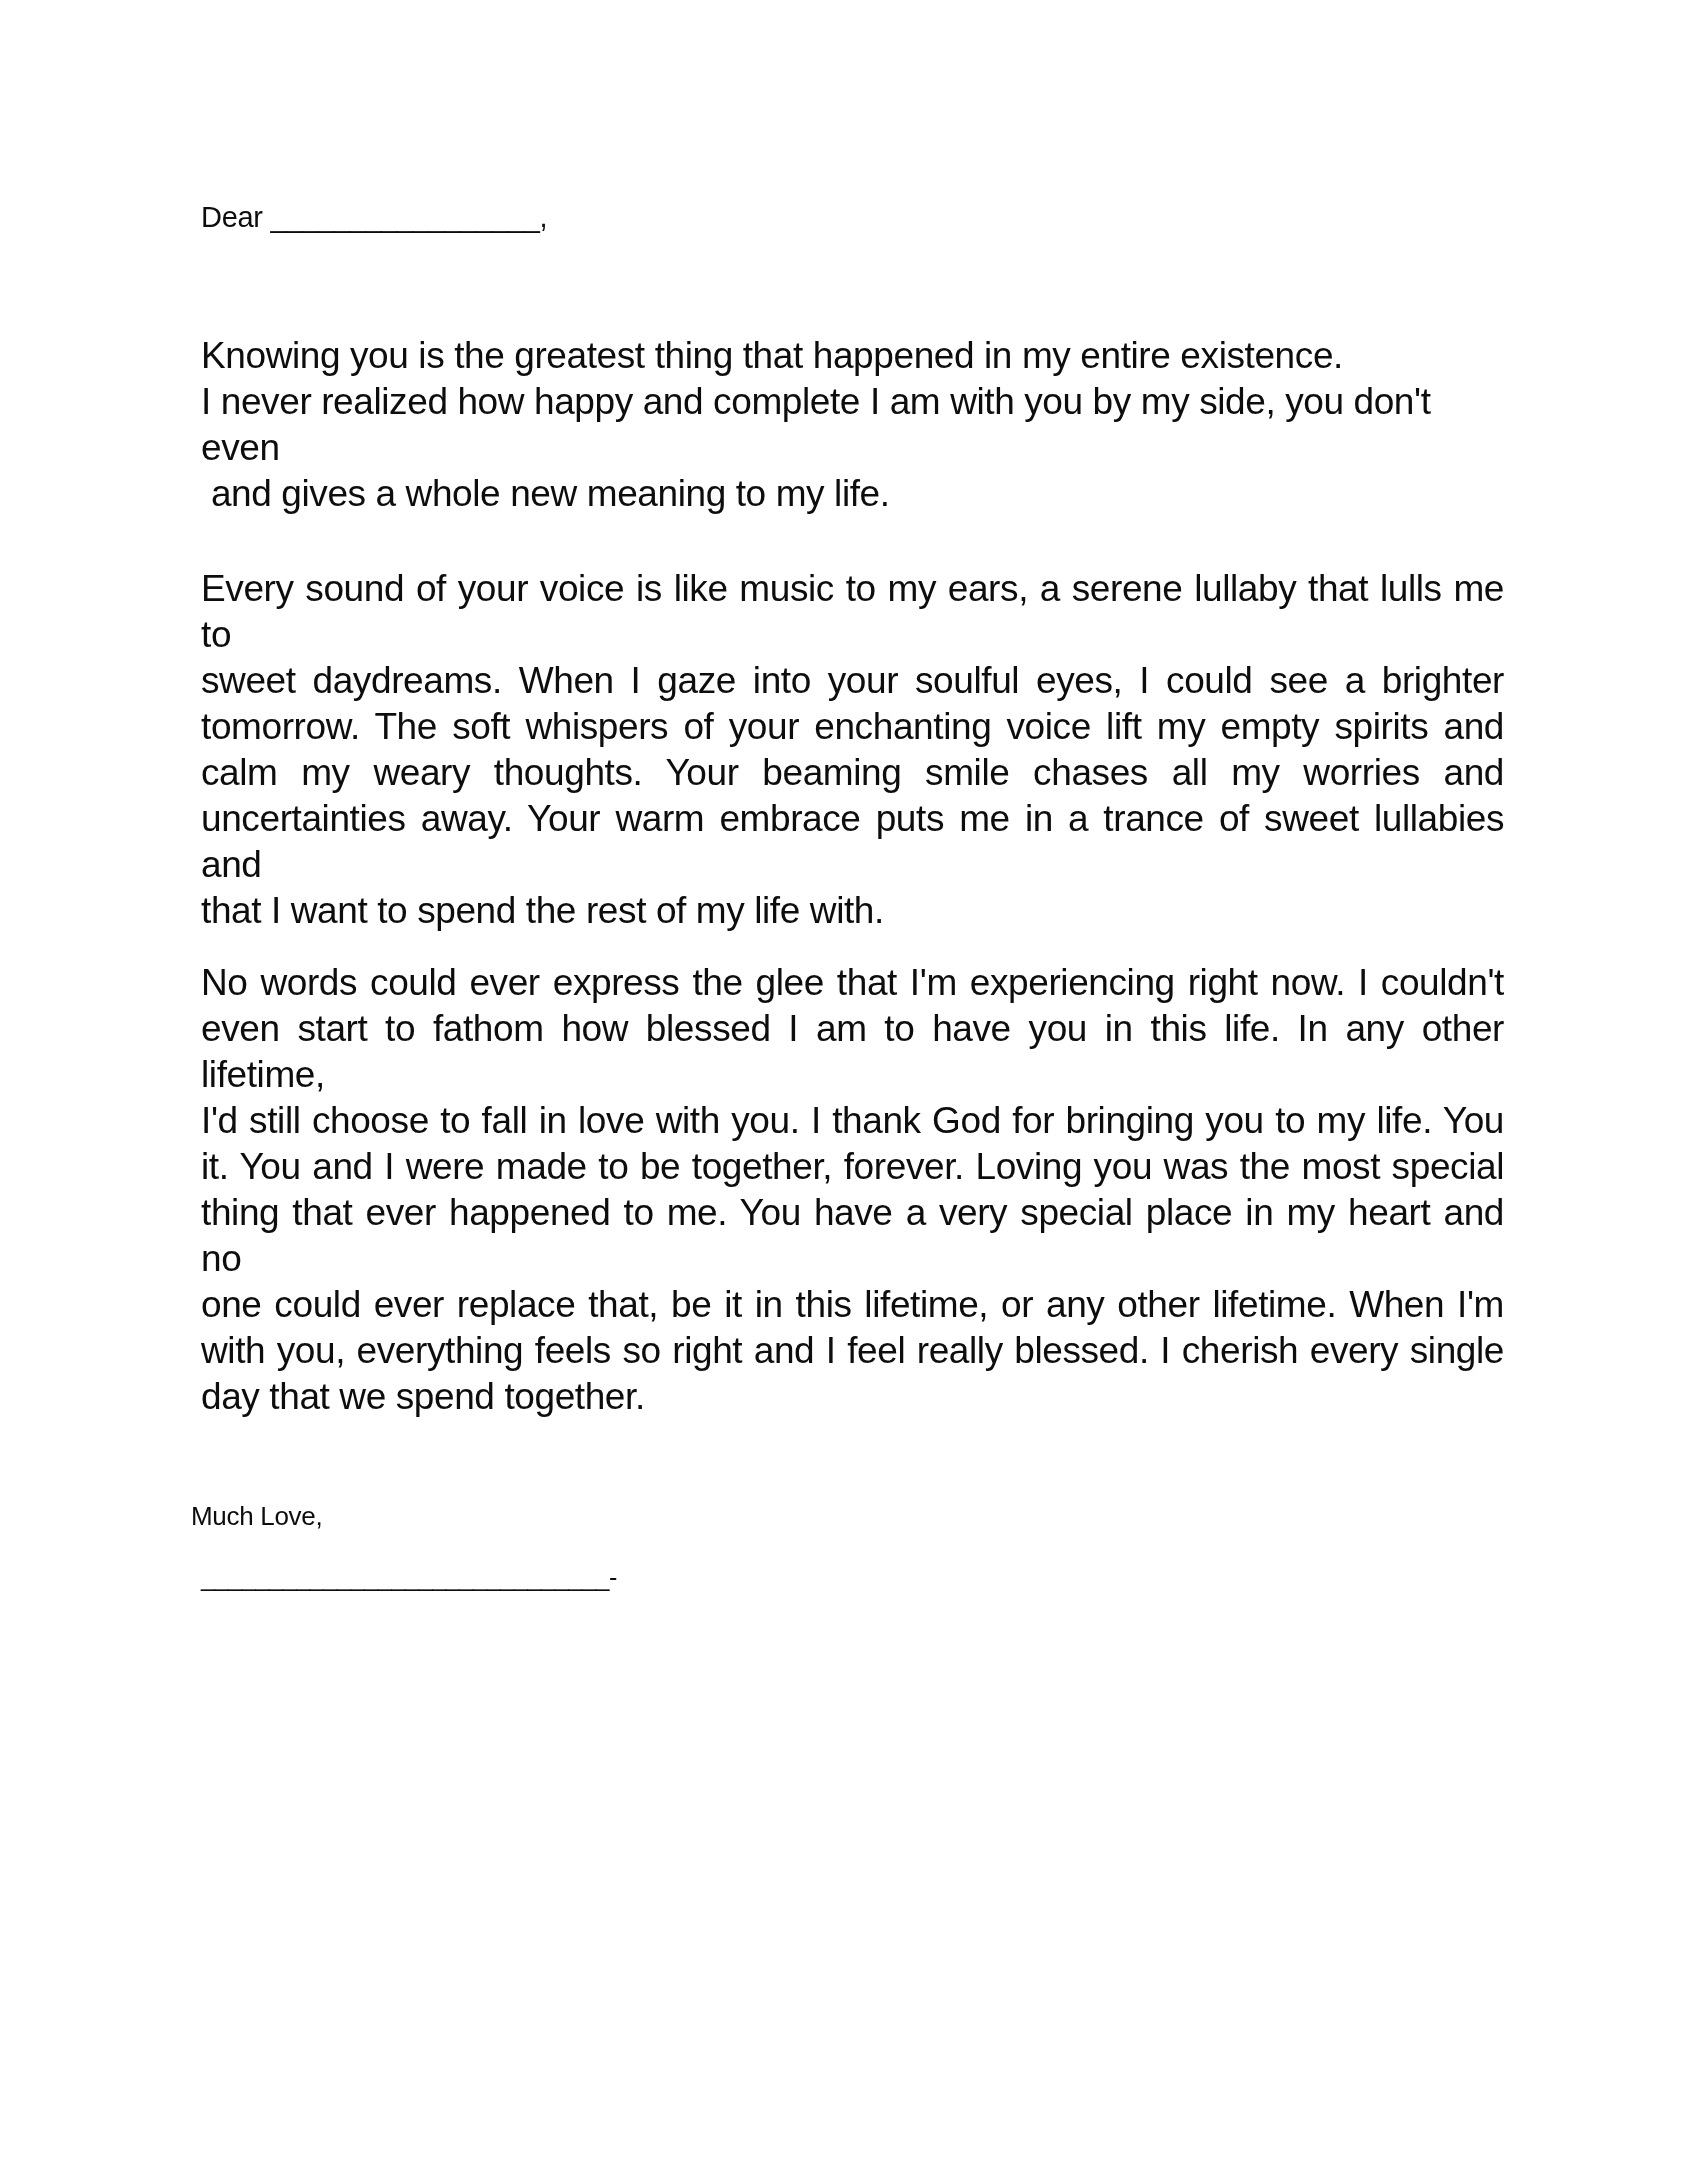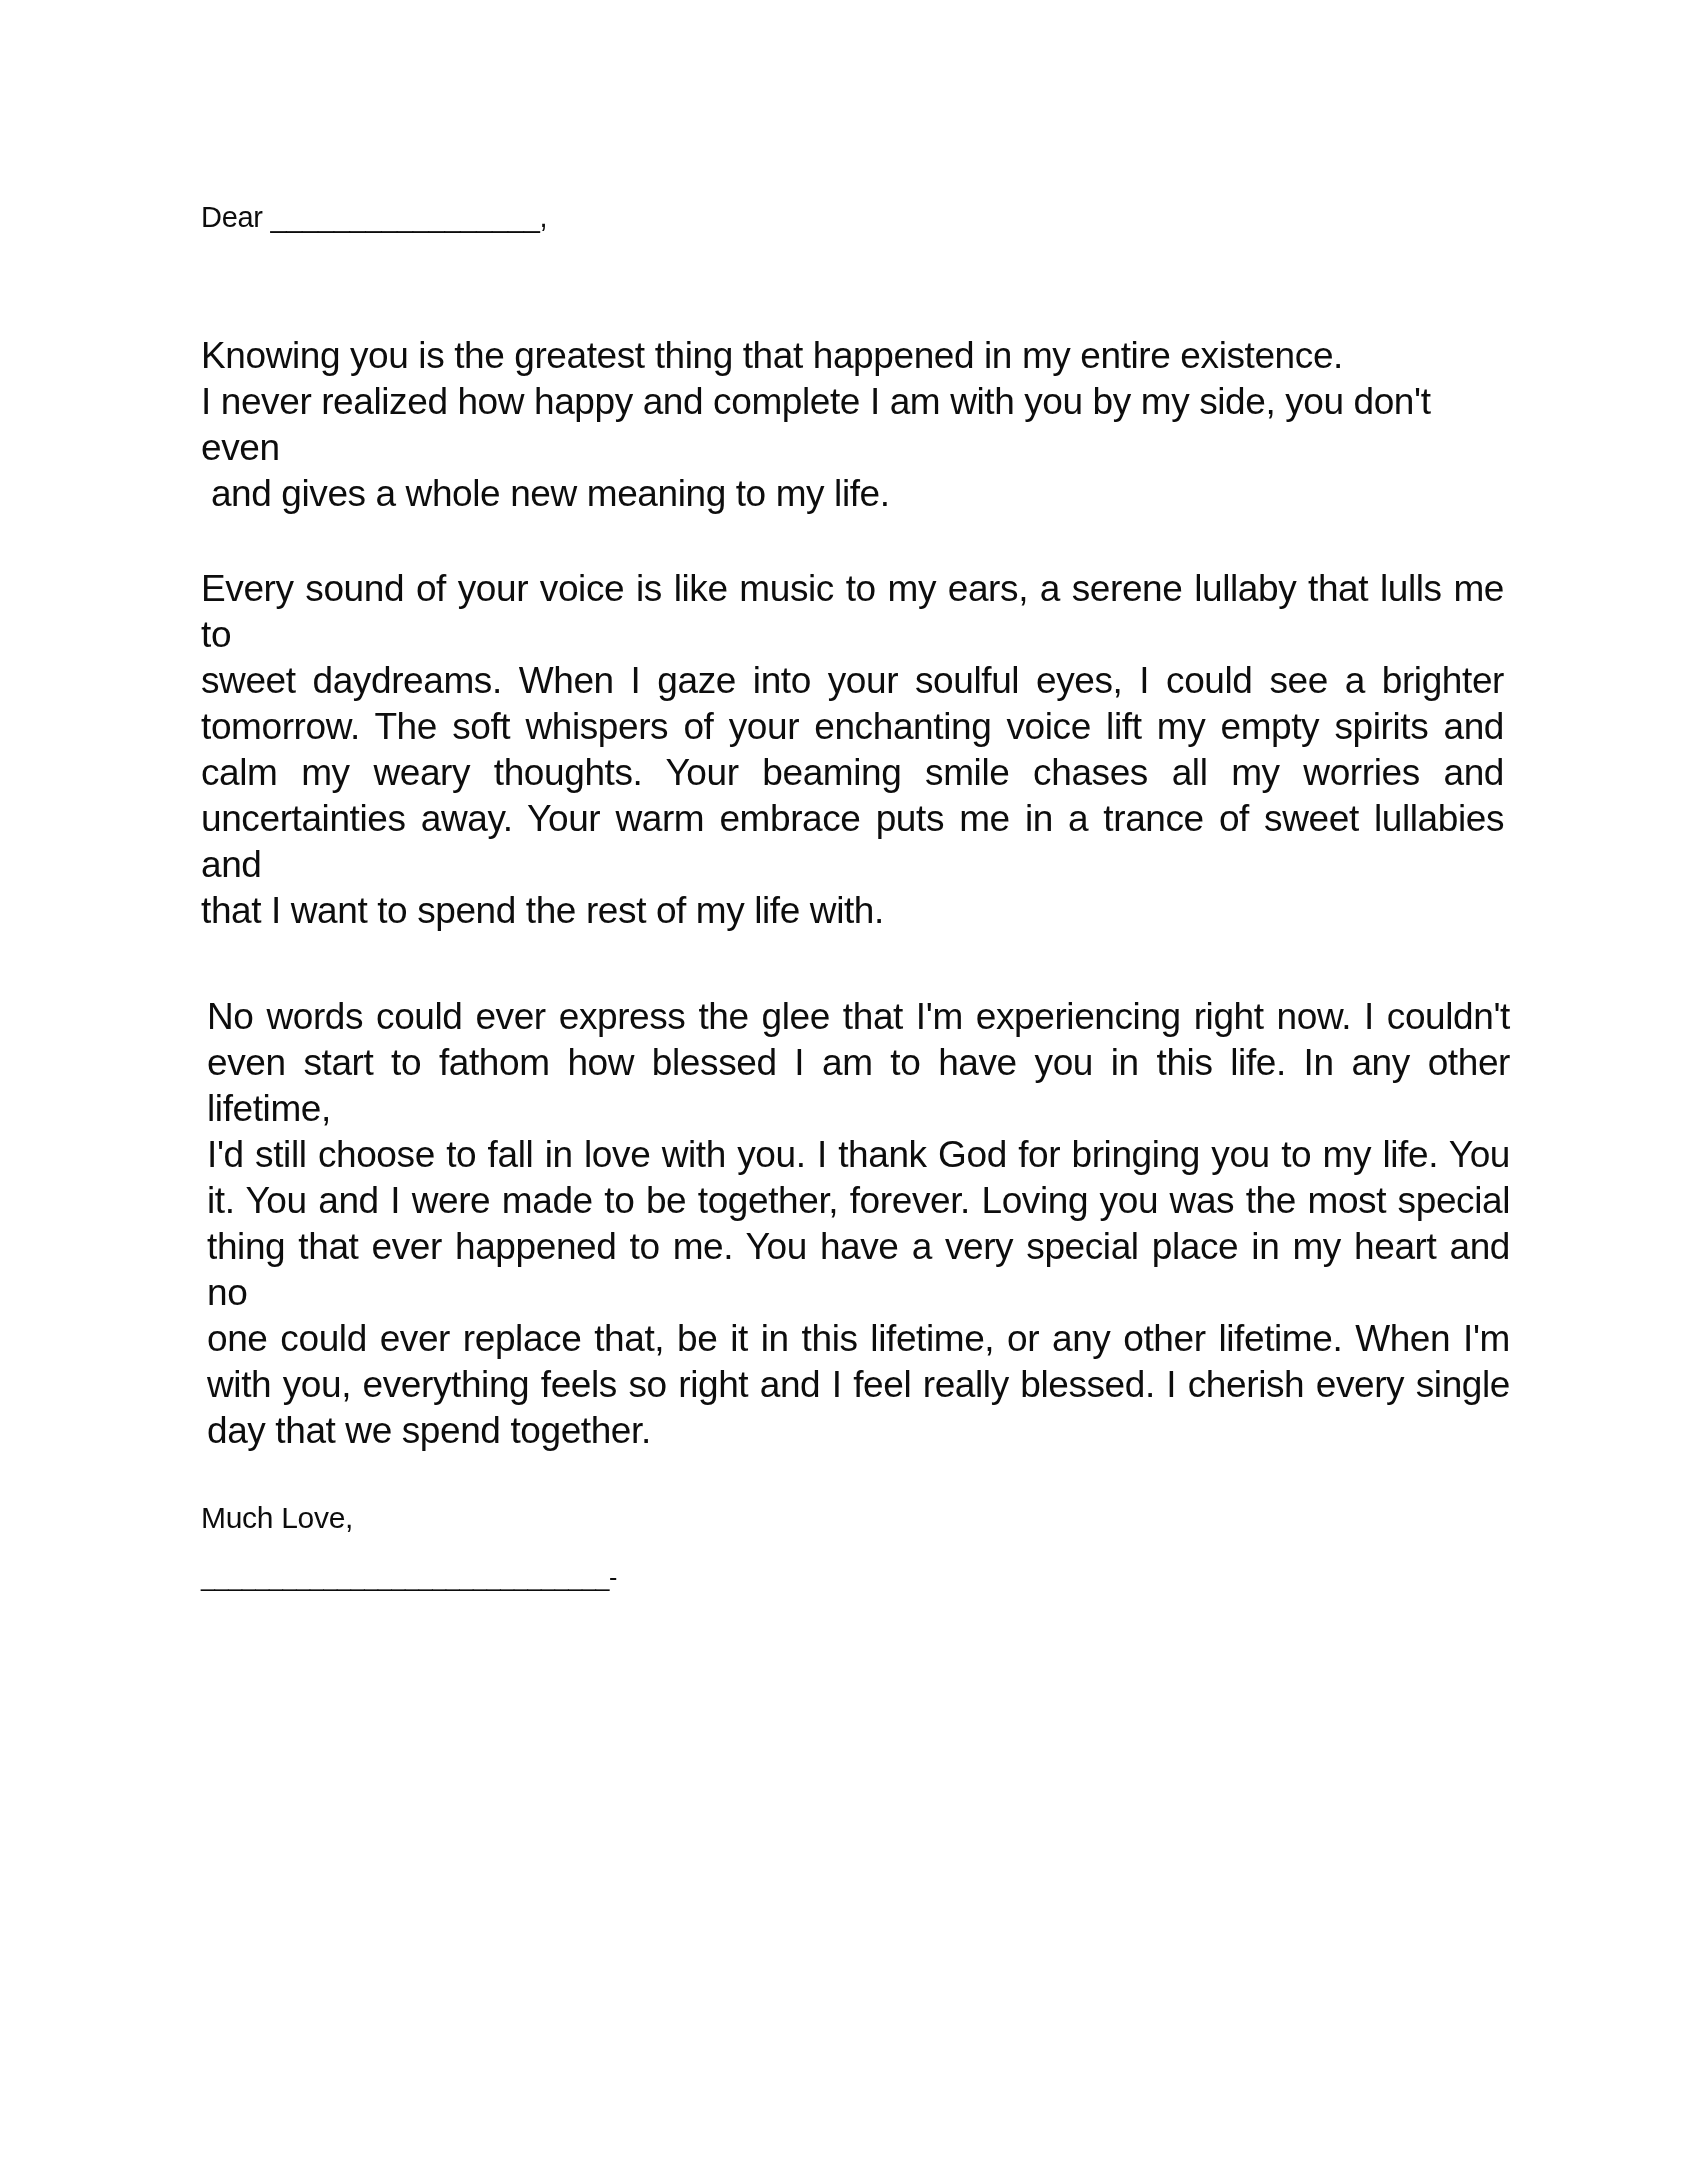--- a/index.html
+++ b/index.html
@@ -31,41 +31,41 @@
   .para {
     position: absolute;
     left: 201px;
     width: 1303px;
     font-size: 37px;
     letter-spacing: -0.4px;
     line-height: 46px;
   }
   .p1 { top: 333px; }
   .p2 { top: 566px; }
-  .p3 { top: 994px; margin-left: 6px; }
+  .p3 { top: 960px; }
   .ln {
     display: block;
     min-height: 46px;
   }
   .ln.pre {
     white-space: pre-wrap;
   }
   .ln.just {
     text-align: justify;
     text-align-last: justify;
     text-justify: inter-word;
   }
   .ln.left {
     text-align: left;
   }
   .closing {
     position: absolute;
-    left: 201px;
+    left: 191px;
     top: 1501px;
-    font-size: 30px;
+    font-size: 26px;
     letter-spacing: -0.3px;
   }
   .signature {
     position: absolute;
     left: 201px;
     top: 1563px;
     font-size: 25px;
     letter-spacing: -0.3px;
     white-space: pre;
   }

